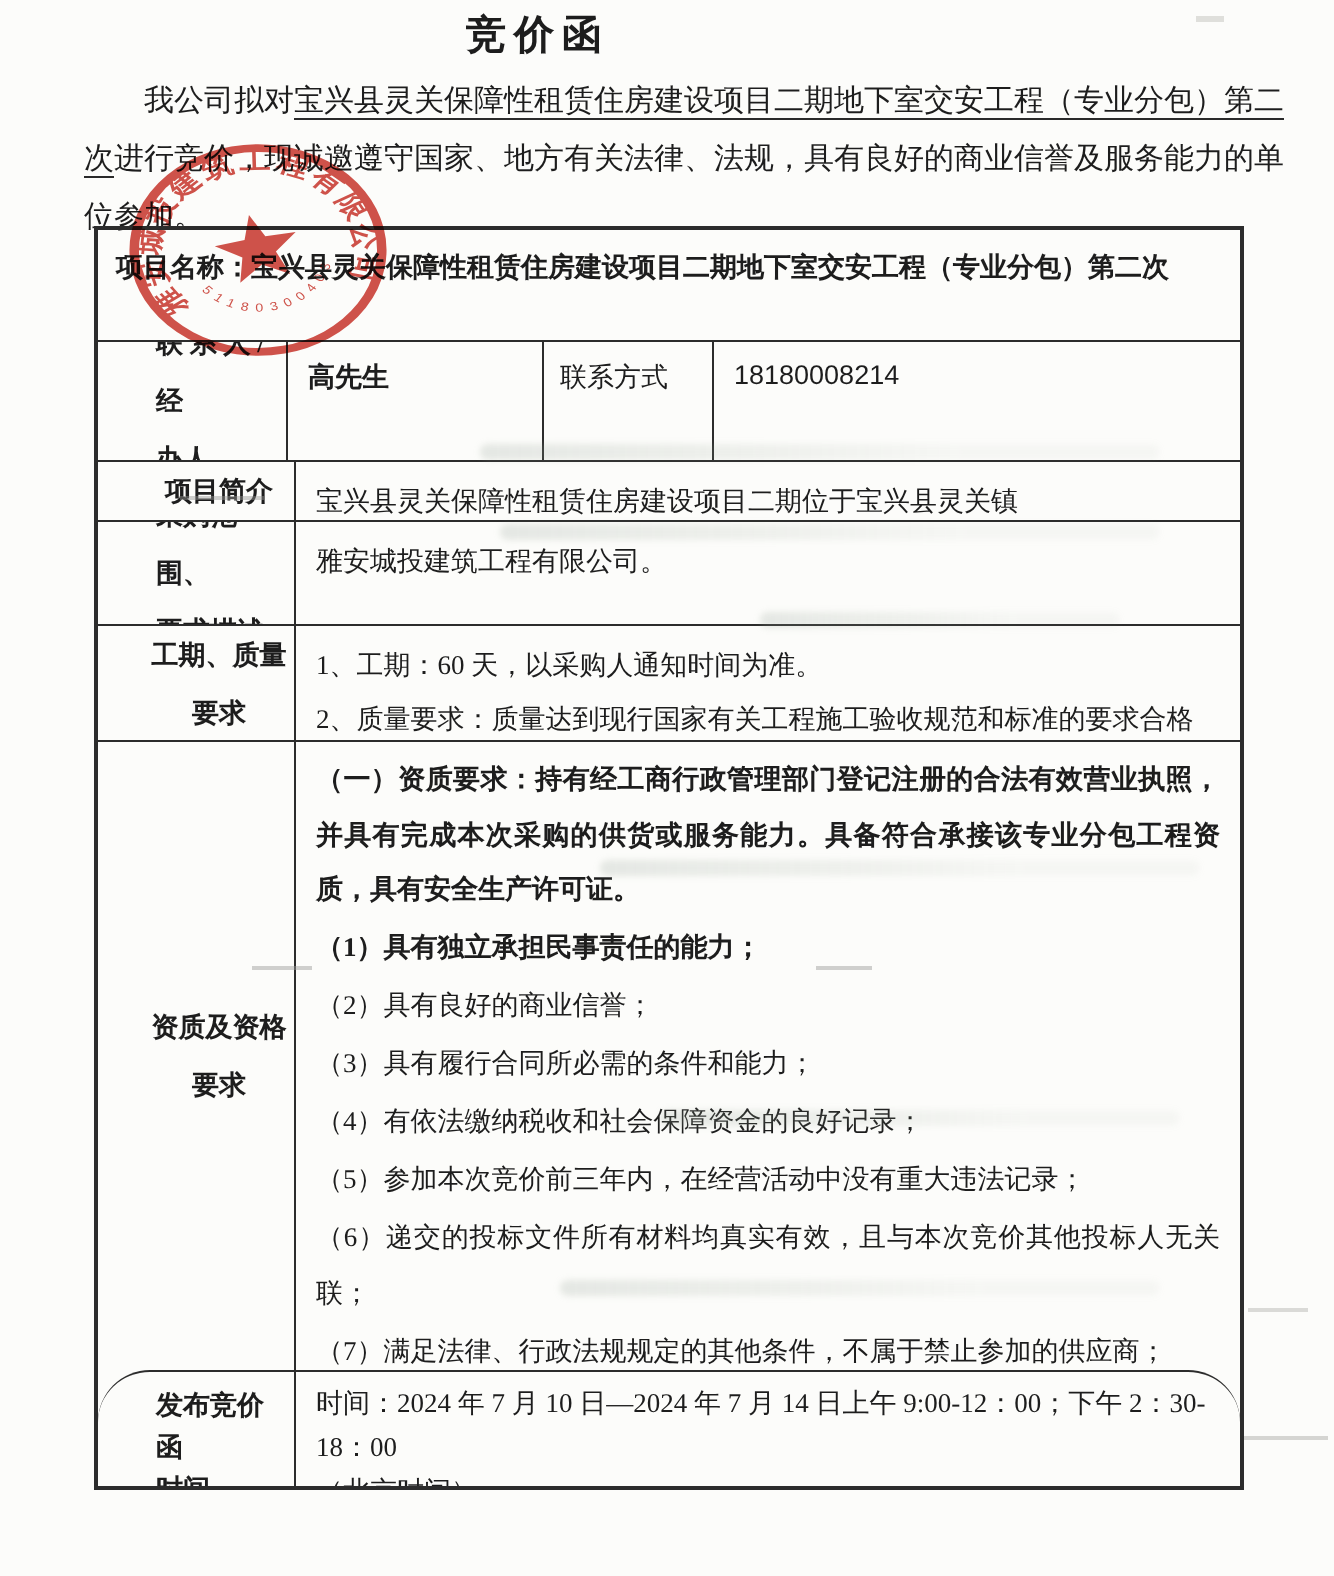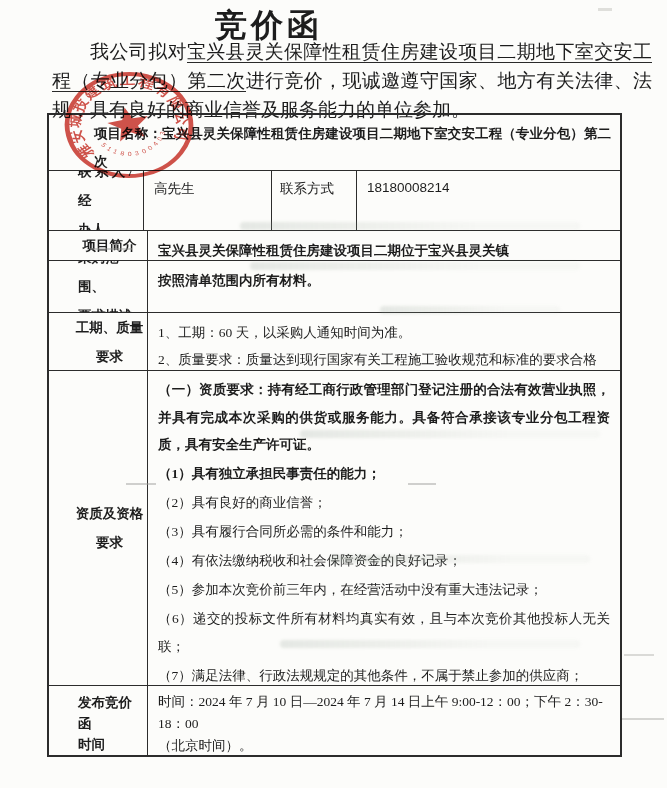--- a/index.html
+++ b/index.html
@@ -6,61 +6,61 @@
   body {
     width:667px; height:788px;
     background:#fcfcfa;
     position:relative;
     overflow:hidden;
     font-family:"Liberation Serif","DejaVu Serif",serif;
     color:#1d1d1d;
   }
   .page-title {
     position:absolute; top:4px; left:0; width:538px;
-    text-align:center; font-size:32px; font-weight:bold; letter-spacing:4px;
+    text-align:center; font-size:20px; font-weight:bold; letter-spacing:4px;
   }
   .intro {
-    position:absolute; top:37px; left:52px; width:600px;
-    font-size:19px; line-height:29px; text-align:justify;
+    position:absolute; top:37px; left:42px; width:600px;
+    font-size:15px; line-height:29px; text-align:justify;
     text-indent:2em;
   }
   .u { border-bottom:1.3px solid #2a2a2a; }
 
   
   .doc-table {
     position:absolute; top:113px; left:47px; width:575px;
     border:2px solid #2c2c2c; box-sizing:border-box;
     font-size:13.5px;
   }
   .row { display:flex; box-sizing:border-box; border-top:1.5px solid #2c2c2c; }
-  .row:first-child { border-top:none;padding-left:36px; }
+  .row:first-child { border-top:none; }
   .r1 { height:55px; } .r2 { height:30px; } .r3 { height:60px; }
   .r4 { height:30px; } .r5 { height:52px; } .r6 { height:58px; }
-  .r7 { height:315px; } .r8 { height:70px; }
+  .r7 { height:315px; } .r8 { height:58px;border-radius:26px; }
 
   .cell { box-sizing:border-box; overflow:hidden; }
   .full { width:100%; padding:5px 9px; line-height:28px; font-weight:bold; text-align:justify; }
   .lbl { font-weight:bold; }
 
   .label-cell {
     width:76px; flex:none; border-right:1.5px solid #2c2c2c;
     display:flex; flex-direction:column; justify-content:center;
     text-align:center; font-weight:bold; line-height:29px; padding:2px 3px;margin-left:23px;
   }
   .label-cell.top { justify-content:flex-start; line-height:21px; padding-top:6px; text-align:left; padding-left:6px; }
   .label-cell.left { text-align:left; padding-left:6px; }
   .content-cell { flex:1; padding:5px 10px; line-height:29px; }
 
   
   .r3 .label-cell { width:72px; }
-  .c-name { width:128px; flex:none; border-right:1.5px solid #2c2c2c; padding:9px 10px; font-weight:normal; }
+  .c-name { width:128px; flex:none; border-right:1.5px solid #2c2c2c; padding:9px 10px; font-weight:bold; }
   .c-mlabel { width:85px; flex:none; border-right:1.5px solid #2c2c2c; padding:9px 8px; font-weight:normal; }
   .c-mvalue { flex:1; padding:9px 10px; font-family:Liberation Sans, sans-serif; }
 
-  .bold-content { font-weight:bold; }
+  .bold-content { font-weight:normal; }
   .r6 .content-cell { line-height:27px; padding-top:6px; }
   .r7 .content-cell { padding-top:5px; line-height:27.5px; }
   .r7 .content-cell > div { margin-bottom:1.5px; text-align:justify; }
   .r7 .content-cell > div:nth-child(1),
   .r7 .content-cell > div:nth-child(2) { font-weight:bold; }
   .r8 .content-cell { line-height:22px; padding-top:5px; }
 
   
   .stamp {
     position:absolute; left:61px; top:69px; width:136px; height:112px;
@@ -102,21 +102,21 @@
   <div class="row r4">
     <div class="cell label-cell">项目简介</div>
     <div class="cell content-cell bold-content">宝兴县灵关保障性租赁住房建设项目二期位于宝兴县灵关镇</div>
   </div>
 
   <div class="row r5">
     <div class="cell label-cell left">
         <div>采购范围、</div>
         <div>要求描述</div>
       </div>
-    <div class="cell content-cell bold-content">按照清单范围内所有材料。</div>
+    <div class="cell content-cell bold-content">雅安城投建筑工程有限公司。</div>
   </div>
 
   <div class="row r6">
     <div class="cell label-cell">
         <div>工期、质量</div>
         <div>要求</div>
       </div>
     <div class="cell content-cell">
         <div>1、工期：60 天，以采购人通知时间为准。</div>
         <div>2、质量要求：质量达到现行国家有关工程施工验收规范和标准的要求合格标准。</div>

